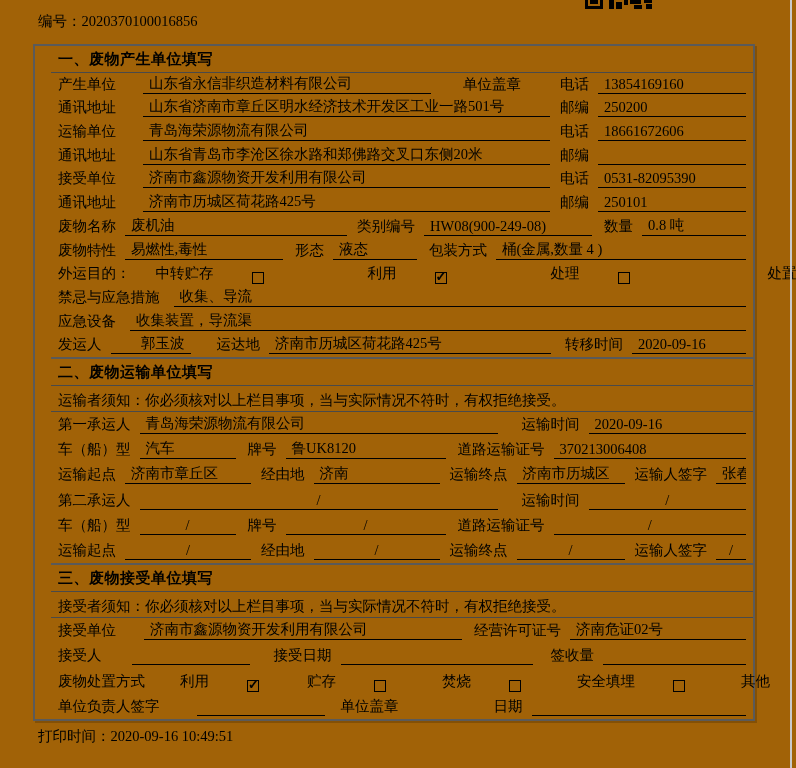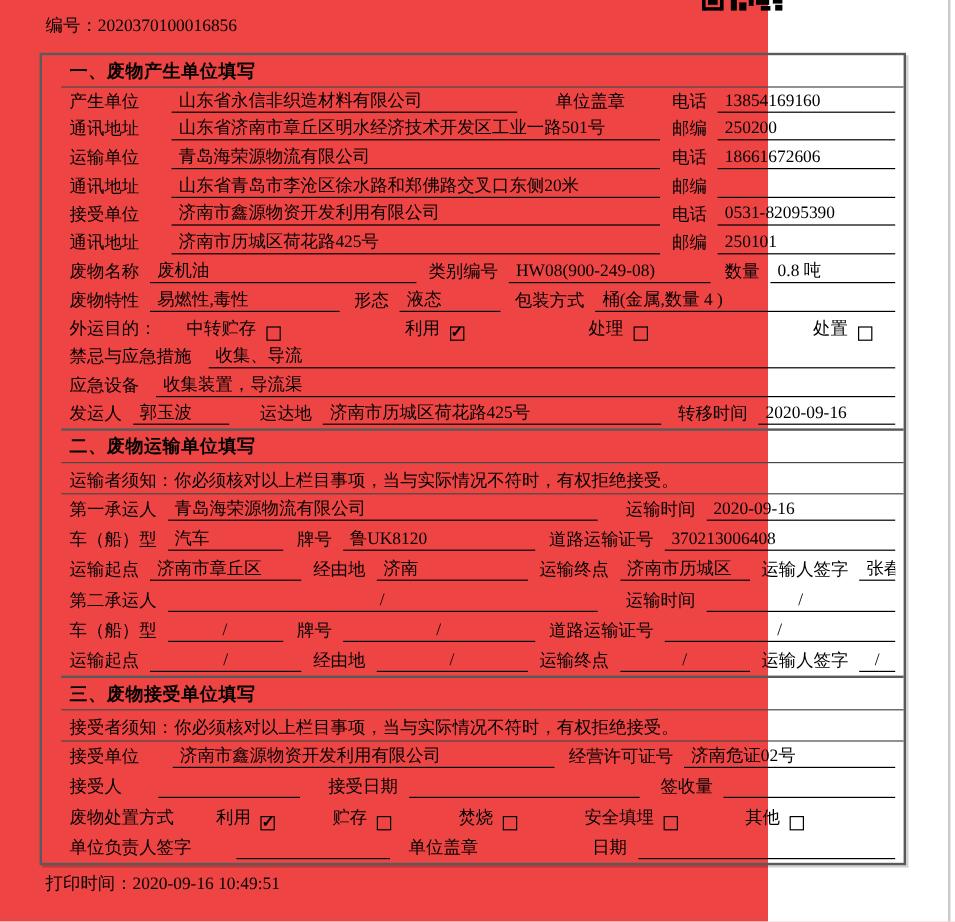--- a/index.html
+++ b/index.html
@@ -1,17 +1,17 @@
 <!DOCTYPE html>
 <html><head>
 <meta charset="utf-8">
 <style>
   html,body{margin:0;padding:0;background:#ffffff;width:796px;height:768px;overflow:hidden;
     font-family:"Liberation Serif","DejaVu Serif",serif;color:#000;}
-  .page{position:relative;width:640px;height:768px;background:#ef4444;}
+  .page{position:relative;width:796px;height:768px;background:#a16207;}
   .page-right-edge{position:absolute;left:790px;top:0;width:2px;height:768px;background:#c9c9c9;}
 
   
   .doc-header{position:relative;height:44px;}
   .serial{position:absolute;left:38px;top:12px;font-size:14.5px;white-space:nowrap;}
   .doc-title{position:absolute;left:437px;top:2px;transform:translateX(-50%);
     font-size:22px;font-weight:bold;white-space:nowrap;letter-spacing:1px;}
   .qr-frag{position:absolute;left:585px;top:0;}
 
   
@@ -26,21 +26,21 @@
   .row-notice{height:27px;padding-top:5px;border-bottom:1.5px solid #4a4a4a;align-items:flex-start;}
   .lbl{margin-right:9px;flex:0 0 auto;}
   .fv{border-bottom:1px solid #000;padding:0 6px;overflow:hidden;box-sizing:border-box;
     flex:0 0 auto;min-height:17px;}
   .fv.grow{flex:1 1 auto;}
   .lg{display:flex;align-items:flex-end;flex:0 0 502px;min-width:0;gap:18px;}
   .rg{display:flex;align-items:flex-end;flex:1 1 auto;min-width:0;}
   .cb{display:inline-block;width:12px;height:12px;border:1.2px solid #000;margin-left:8px;
     position:relative;top:1px;flex:0 0 auto;box-sizing:border-box;}
   .cb.checked::after{content:"✓";position:absolute;left:0;top:-4px;font-size:13px;font-weight:bold;}
-  .cb-group{display:flex;align-items:flex-end;}
+  .cb-group{display:flex;align-items:flex-end;gap:30px;}
 
   
   .print-line{margin:6px 0 0 38px;font-size:14.5px;}
 </style>
 </head>
 <body>
 
 <div class="page">
   <div class="page-right-edge"></div>
 
@@ -179,21 +179,21 @@
         <span class="fv grow">收集、导流</span>
       </div>
 
       <div class="row">
         <span class="lbl" style="margin-right:14px">应急设备</span>
         <span class="fv grow">收集装置，导流渠</span>
       </div>
 
       <div class="row">
         <span class="lbl">发运人</span>
-        <span class="fv" style="width:80px;text-align:left">郭玉波</span>
+        <span class="fv" style="width:80px;text-align:right">郭玉波</span>
         <span class="lbl" style="margin-left:26px">运达地</span>
         <span class="fv" style="width:282px">济南市历城区荷花路425号</span>
         <span class="lbl" style="margin-left:14px">转移时间</span>
         <span class="fv grow">2020-09-16</span>
       </div>
     </div>
 
     <div class="section s2">
       <div class="sec-title">二、废物运输单位填写</div>
       <div class="row row-notice">运输者须知：你必须核对以上栏目事项，当与实际情况不符时，有权拒绝接受。</div>

